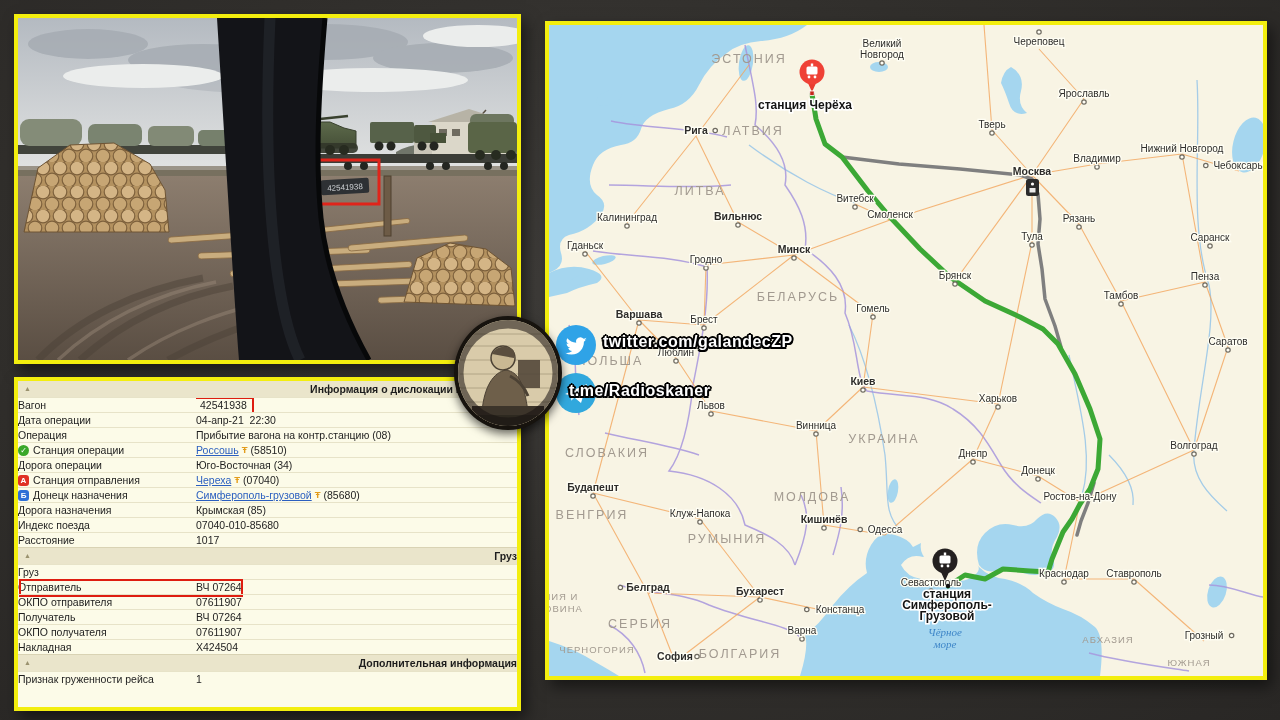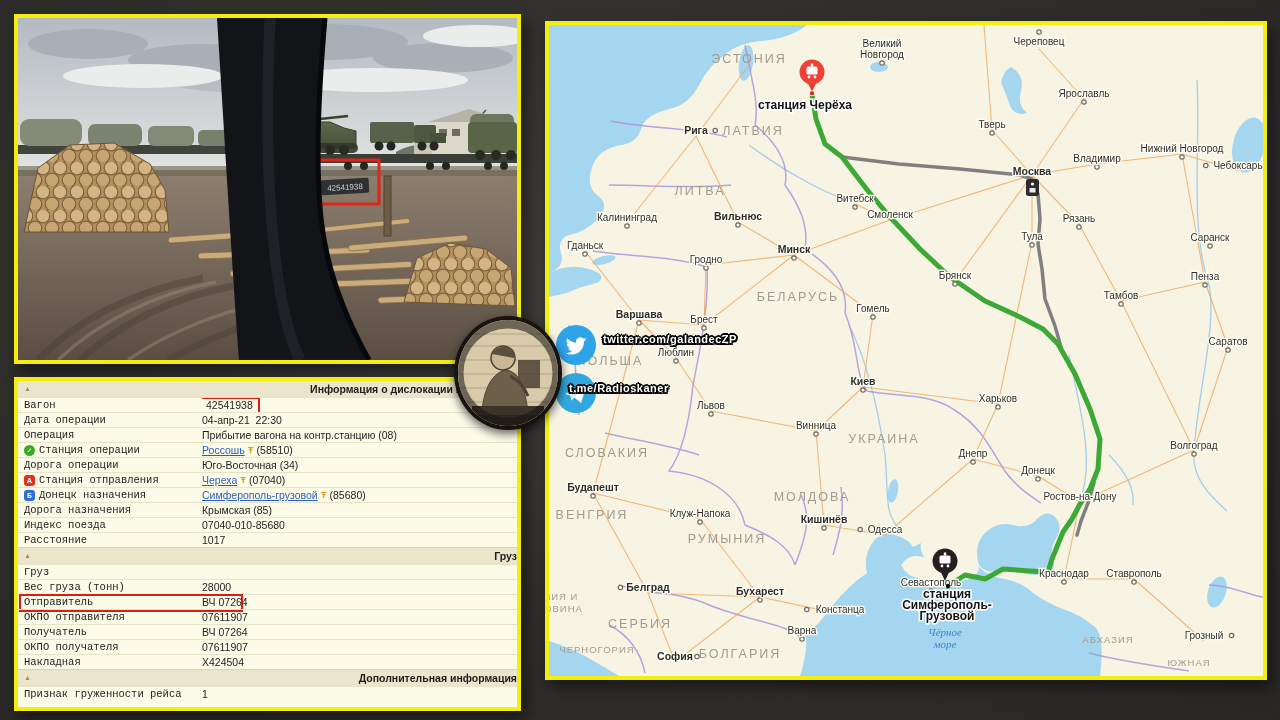--- a/index.html
+++ b/index.html
@@ -12,21 +12,21 @@
   .panel{position:absolute;border:4px solid #f3ee0e;box-shadow:5px 7px 14px rgba(0,0,0,.5);}
   
   .photo-panel{left:14px;top:14px;width:499px;height:342px;background:#9a938a;}
   .photo-panel svg{display:block;}
   
   .table-panel{left:14px;top:377px;width:499px;height:326px;background:#fcfbe8;font-size:10.5px;color:#1d1d1d;}
   .sect{height:16px;line-height:16px;background:#eae5cb;border-top:1px solid #d9d3b4;font-weight:bold;padding-left:6px;display:flex;align-items:center;gap:5px;justify-content:space-between;}
   .sect:first-child{border-top:none;}
   .tri{font-size:7px;color:#9a926e;line-height:16px;}
   .trow{display:flex;height:14px;line-height:14px;border-top:1px solid #e7e3c8;position:relative;}
-  .tl{width:178px;padding-left:6px;white-space:nowrap;overflow:hidden;display:flex;align-items:center;gap:4px;font-family:Liberation Mono, monospace;}
+  .tl{width:178px;white-space:nowrap;overflow:hidden;display:flex;align-items:center;gap:4px;}
   .tv{flex:1;white-space:nowrap;overflow:hidden;display:flex;align-items:center;gap:3px;}
   .ic{display:inline-block;width:11px;height:11px;border-radius:3px;color:#fff;font-size:8px;font-weight:bold;text-align:center;line-height:11px;flex:none;}
   .ic-check{background:#3aa829;border-radius:50%;}
   .ic-a{background:#e03124;}
   .ic-b{background:#2e6fd6;}
   .lnk{color:#2b5fbf;text-decoration:underline;cursor:pointer;}
   .sem{color:#e39c1b;font-weight:bold;font-size:9.5px;}
   .boxed{display:inline-block;border:2.5px solid #de1d10;padding:0 5px;height:13px;line-height:12px;margin-left:-3px;}
   .hl-row::after{content:"";position:absolute;left:1px;top:-1.5px;width:220px;height:14px;border:2.5px solid #de1d10;pointer-events:none;}
   
@@ -38,21 +38,21 @@
   .country{font-size:12.5px;fill:#a29a90;letter-spacing:2px;text-anchor:middle;font-family:"Liberation Sans","DejaVu Sans",sans-serif;}
   .country.sm{font-size:9.5px;letter-spacing:1px;}
   .stlabel{font-weight:700;font-size:12px;fill:#141414;stroke:#ffffff;stroke-width:3.2px;paint-order:stroke;text-anchor:middle;font-family:"Liberation Sans","DejaVu Sans",sans-serif;}
   .sealabel{font-style:italic;font-size:11px;fill:#3e86c8;text-anchor:middle;font-family:"Liberation Serif","DejaVu Serif",serif;}
   
   .avatar{position:absolute;left:454px;top:316px;width:100px;height:106px;border-radius:50%;overflow:hidden;border:4px solid #17130e;background:#d9cbaa;box-shadow:0 4px 10px rgba(0,0,0,.6);z-index:30;}
   
   .soc-ic{position:absolute;width:40px;height:40px;z-index:25;}
   .soc-tw{left:556px;top:325px;}
   .soc-tg{left:556px;top:373px;}
-  .soc-label{position:absolute;z-index:25;color:#fff;font-weight:800;font-size:11px;letter-spacing:.5px;
+  .soc-label{position:absolute;z-index:25;color:#fff;font-weight:800;font-size:16px;letter-spacing:.5px;
     text-shadow:2px 0 0 #000,-2px 0 0 #000,0 2px 0 #000,0 -2px 0 #000,1.5px 1.5px 0 #000,-1.5px 1.5px 0 #000,1.5px -1.5px 0 #000,-1.5px -1.5px 0 #000;}
   .lab-tw{left:603px;top:333px;}
   .lab-tg{left:569px;top:382px;}
 </style>
 </head>
 <body>
 
 <div class="stage">
 
   <div class="panel photo-panel">
@@ -265,24 +265,20 @@
     <div class="trow">
         <div class="tl">Расстояние</div>
         <div class="tv">1017</div>
       </div>
     <div class="sect">
         <span class="tri">▲</span>
         <span>Груз</span>
       </div>
     <div class="trow">
         <div class="tl">Груз</div>
-      </div>
-    <div class="trow">
-        <div class="tl">Вес груза (тонн)</div>
-        <div class="tv">28000</div>
       </div>
     <div class="trow hl-row">
         <div class="tl">Отправитель</div>
         <div class="tv">ВЧ 07264</div>
       </div>
     <div class="trow">
         <div class="tl">ОКПО отправителя</div>
         <div class="tv">07611907</div>
       </div>
     <div class="trow">

